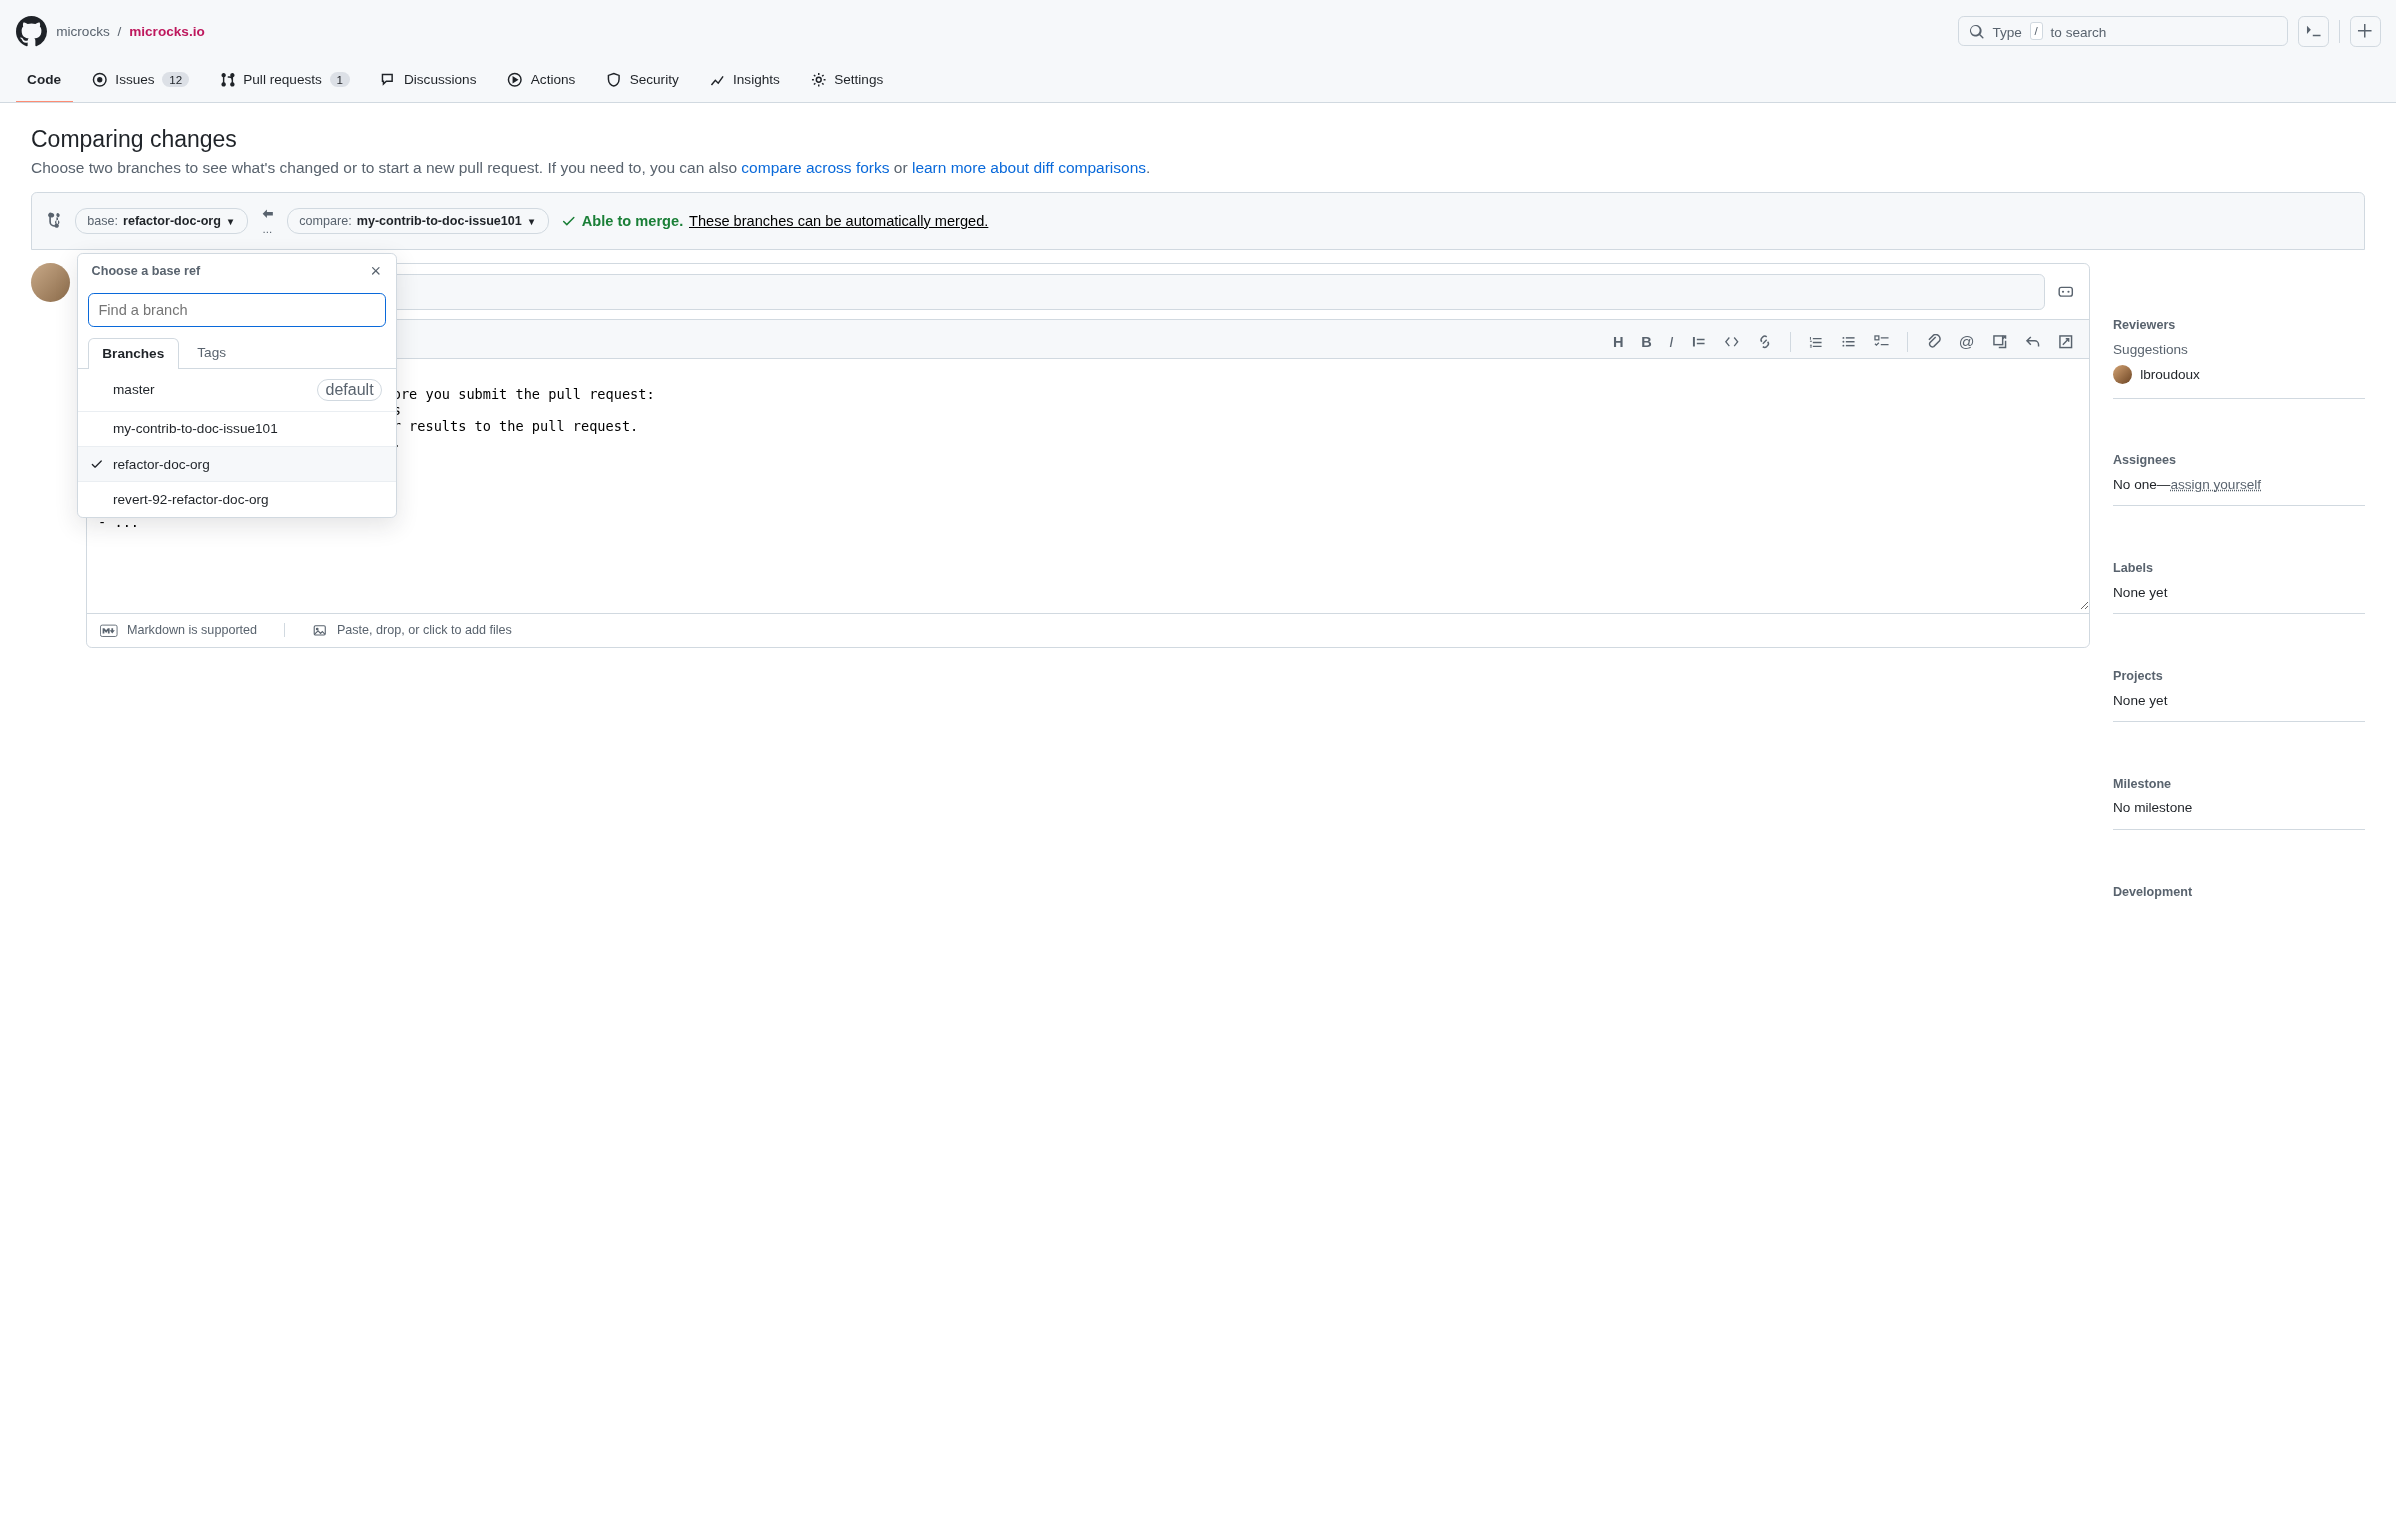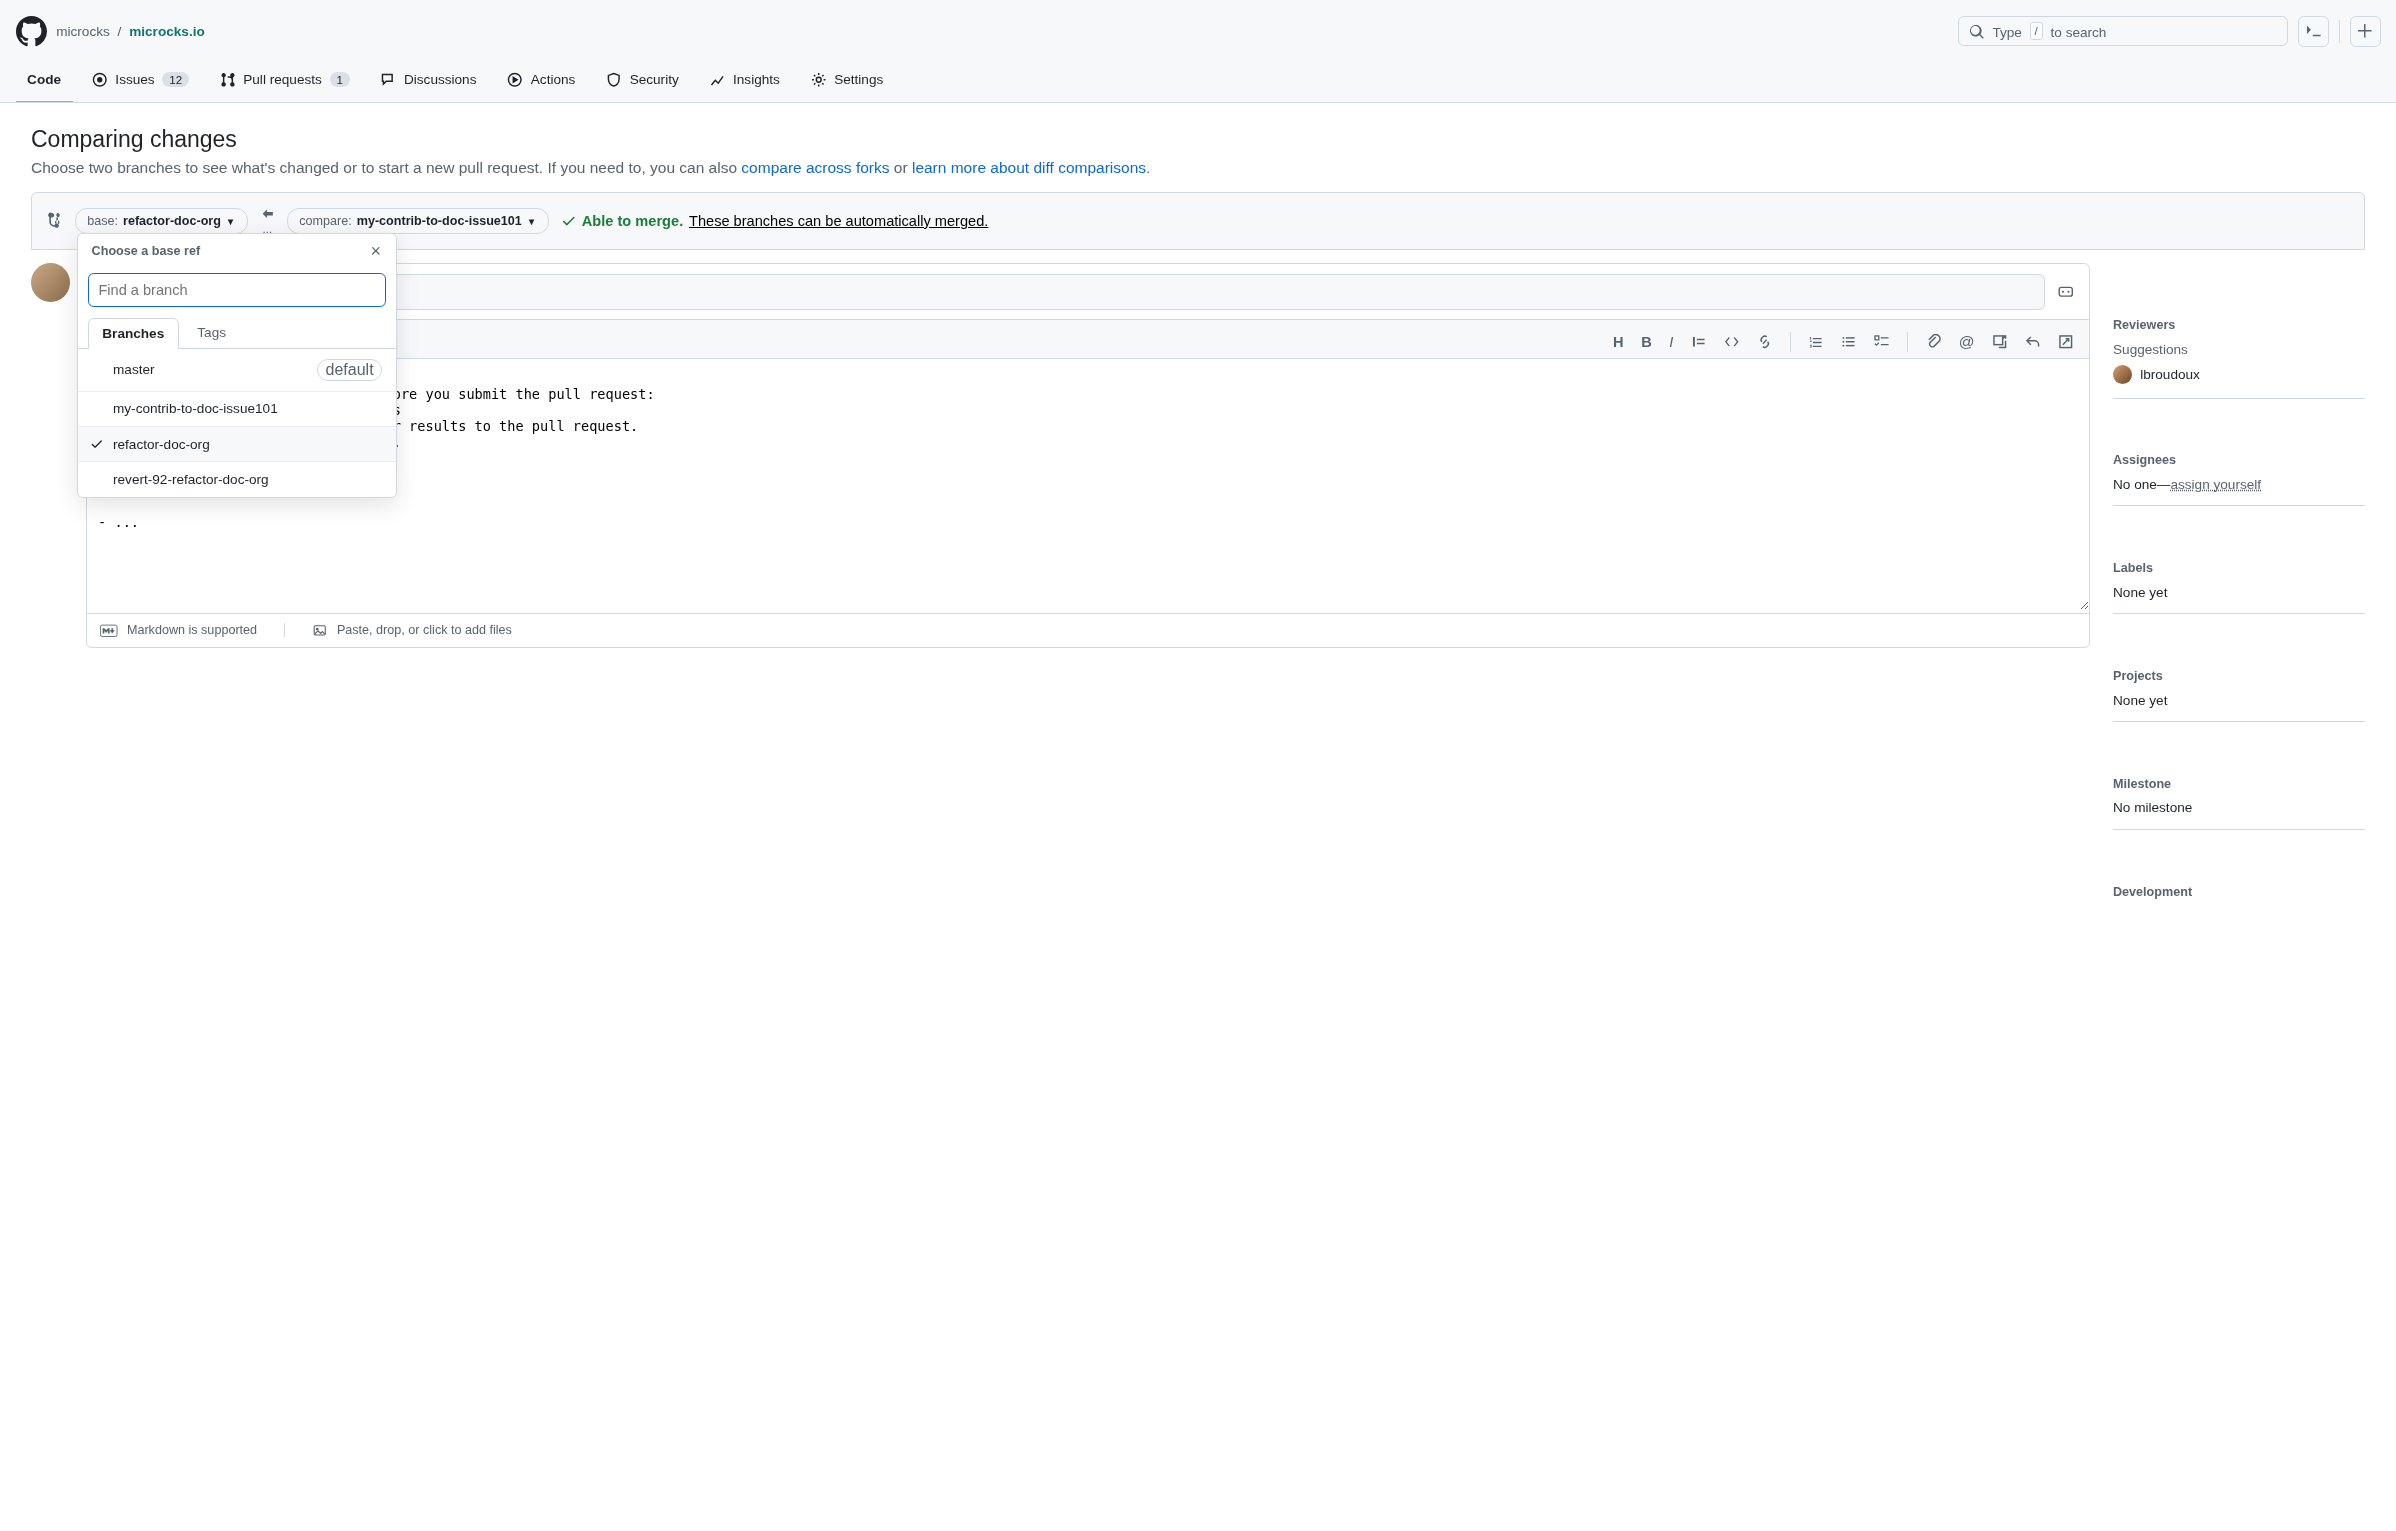--- a/index.html
+++ b/index.html
@@ -20,21 +20,21 @@
     gap: 9.7px;
     padding-bottom: 13.6px;
   }
   .gh-logo {
     width: 31px; height: 31px;
     display: flex; align-items: center; justify-content: center;
   }
   .breadcrumbs { display: flex; align-items: flex-end; gap: 7.8px; font-size: 13.6px; }
   .breadcrumbs .owner { color: #59636e; }
   .breadcrumbs .slash { color: #59636e; }
-  .breadcrumbs .repo { color: #0f766e; font-weight: 600; }
+  .breadcrumbs .repo { color: #be185d; font-weight: 600; }
   .topbar-right { margin-left: auto; display: flex; align-items: center; gap: 9.7px; }
   .search-box {
     display: flex; align-items: flex-end; gap: 7.8px;
     border: 1px solid #d1d9e0; border-radius: 5.8px;
     padding: 4.9px 9.7px; width: 330px; background: #f6f8fa;
     color: #59636e; font-size: 13.6px;
   }
   .slash-key {
     border: 1px solid #d1d9e0; border-radius: 2.9px;
     padding: 0 3.9px; font-size: 11.6px; line-height: 15.5px;
@@ -115,21 +115,21 @@
   .footer-hints span svg { vertical-align: text-bottom; margin-right:5.8px;}
   .sidebar { width: 252px; flex: none; }
   .sb-section { border-bottom: 1px solid #d1d9e0; padding: 13.6px 0; }
   .sb-title { font-weight: 600; font-size: 12.6px; color:#59636e; margin-bottom:9.7px;margin-top:41px;}
   .sb-content { font-size: 13.6px; color:#1f2328;}
   .sb-link { color:#59636e; text-decoration: underline dotted; cursor:pointer;}
   .reviewer-row { display:flex; align-items:center; gap:7.8px;}
   .mini-avatar { width:19.4px; height:19.4px; border-radius:50%; background: linear-gradient(135deg,#d4a373,#6b4423);}
   
   .dropdown {
-    position: absolute; top: 40px; left: 45px; width: 320px;
+    position: absolute; top: 60px; left: 45px; width: 320px;
     background:#fff; border:1px solid #d1d9e0; border-radius:5.8px;
     box-shadow: 0 7.8px 23px rgba(31,35,40,.12); z-index: 50;
   }
   .dd-header { display:flex; align-items:center; padding:9.7px 13.6px; font-weight:600; font-size:12.6px; color:#59636e;}
   .dd-close { margin-left:auto; color:#59636e; cursor:pointer;}
   .dd-search-wrap { padding: 5.8px 9.7px 9.7px; }
   .dd-search {
     width:100%; border:1.9px solid #0969da; border-radius:5.8px;
     padding:7.8px 9.7px; font-size:14.6px; outline:none;
   }

